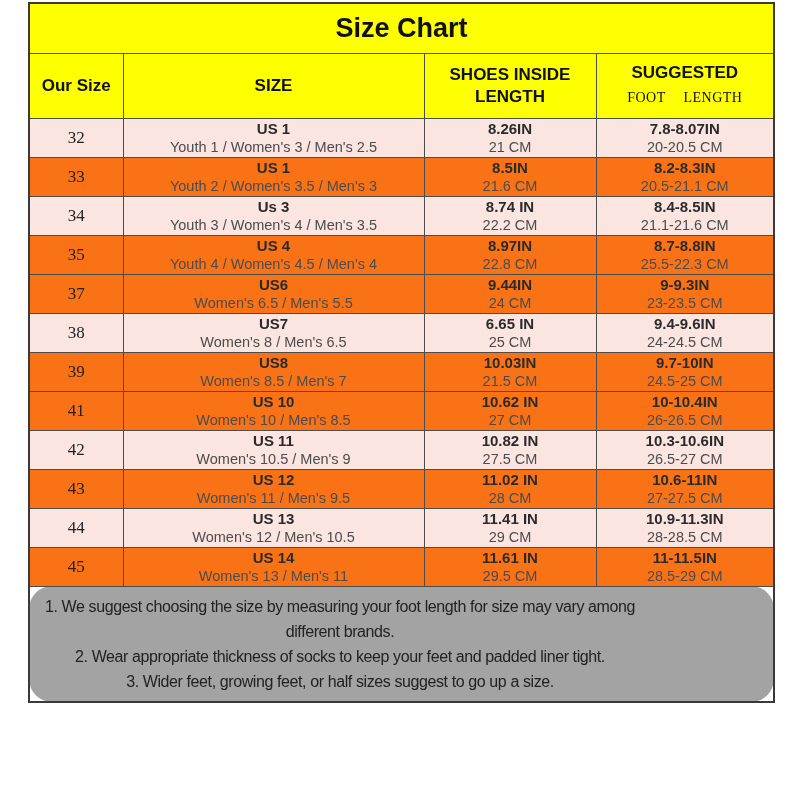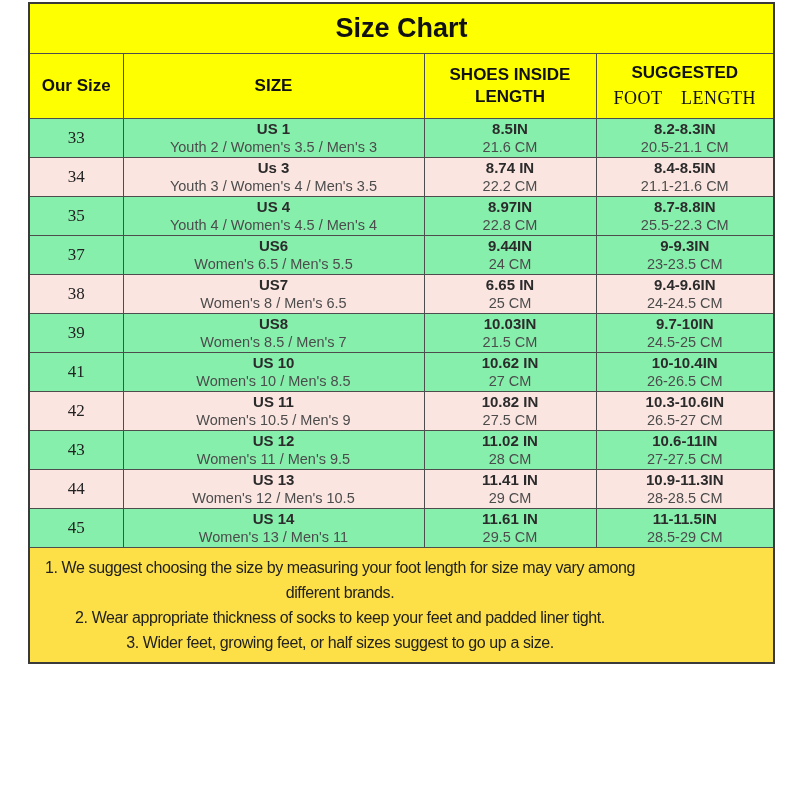--- a/index.html
+++ b/index.html
@@ -43,52 +43,53 @@
     height: 65px;
     font-weight: bold;
     font-size: 17px;
     color: #111111;
     line-height: 22px;
   }
   .head-sub-serif {
     display: block;
     font-family: "Liberation Serif", serif;
     font-weight: normal;
-    font-size: 18px;
+    font-size: 14px;
     word-spacing: 14px;
     margin-top: 3px;
     letter-spacing: 0.5px;
   }
   
   .row-pink td { background: #fbe5e1; }
-  .row-gray td { background: #86efac; }
+  .row-gray td { background: #f97316; }
   .size-table tr.data-row td { height: 38px; }
   .our-size-num {
     font-family: "Liberation Serif", serif;
     font-size: 17px;
     color: #222222;
   }
   .main-line {
     font-weight: bold;
     font-size: 15px;
     line-height: 19px;
     color: #2b2b2b;
   }
   .sub-line {
     font-size: 14.5px;
     line-height: 19px;
     color: #4c4c4c;
   }
   
   .footer-cell {
-    background: #fde047;
+    background: #a3a3a3;
     height: 116px;
     text-align: left;
     vertical-align: top;
     padding: 12px 8px 0 7px;
+    border-radius: 23px;
   }
   .note-line {
     margin: 0;
     width: 620px;
     font-size: 16px;
     letter-spacing: -0.4px;
     line-height: 25px;
     color: #222222;
   }
 </style>
@@ -113,20 +114,37 @@
         <td class="head-cell">
           <span>SHOES INSIDE</span><br>
           <span>LENGTH</span>
         </td>
         <td class="head-cell">
           <span>SUGGESTED</span>
           <span class="head-sub-serif">FOOT LENGTH</span>
         </td>
       </tr>
 
+    <tr class="data-row row-pink">
+    <td>
+      <span class="our-size-num">32</span>
+    </td>
+    <td>
+      <div class="main-line">US 1</div>
+      <div class="sub-line">Youth 1 / Women's 3 / Men's 2.5</div>
+    </td>
+    <td>
+      <div class="main-line">8.26IN</div>
+      <div class="sub-line">21 CM</div>
+    </td>
+    <td>
+      <div class="main-line">7.8-8.07IN</div>
+      <div class="sub-line">20-20.5 CM</div>
+    </td>
+  </tr>
         <tr class="data-row row-gray">
     <td>
       <span class="our-size-num">33</span>
     </td>
     <td>
       <div class="main-line">US 1</div>
       <div class="sub-line">Youth 2 / Women's 3.5 / Men's 3</div>
     </td>
     <td>
       <div class="main-line">8.5IN</div>

